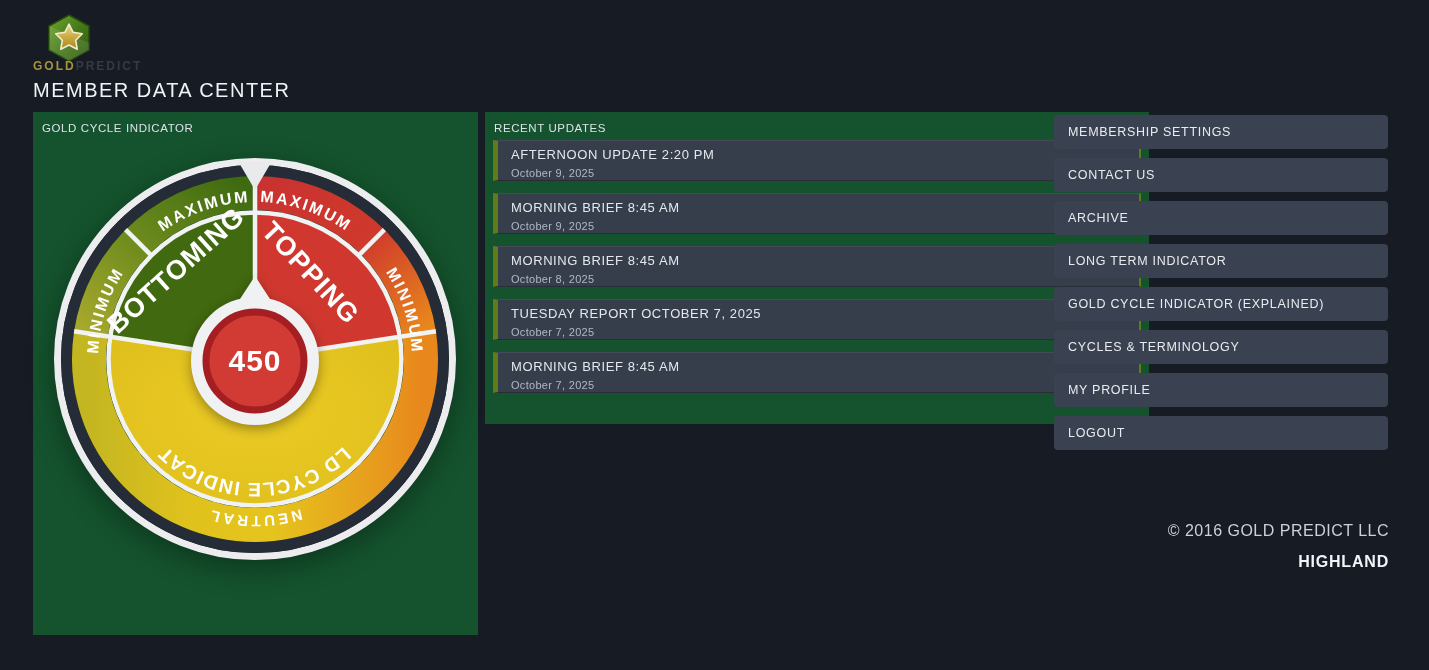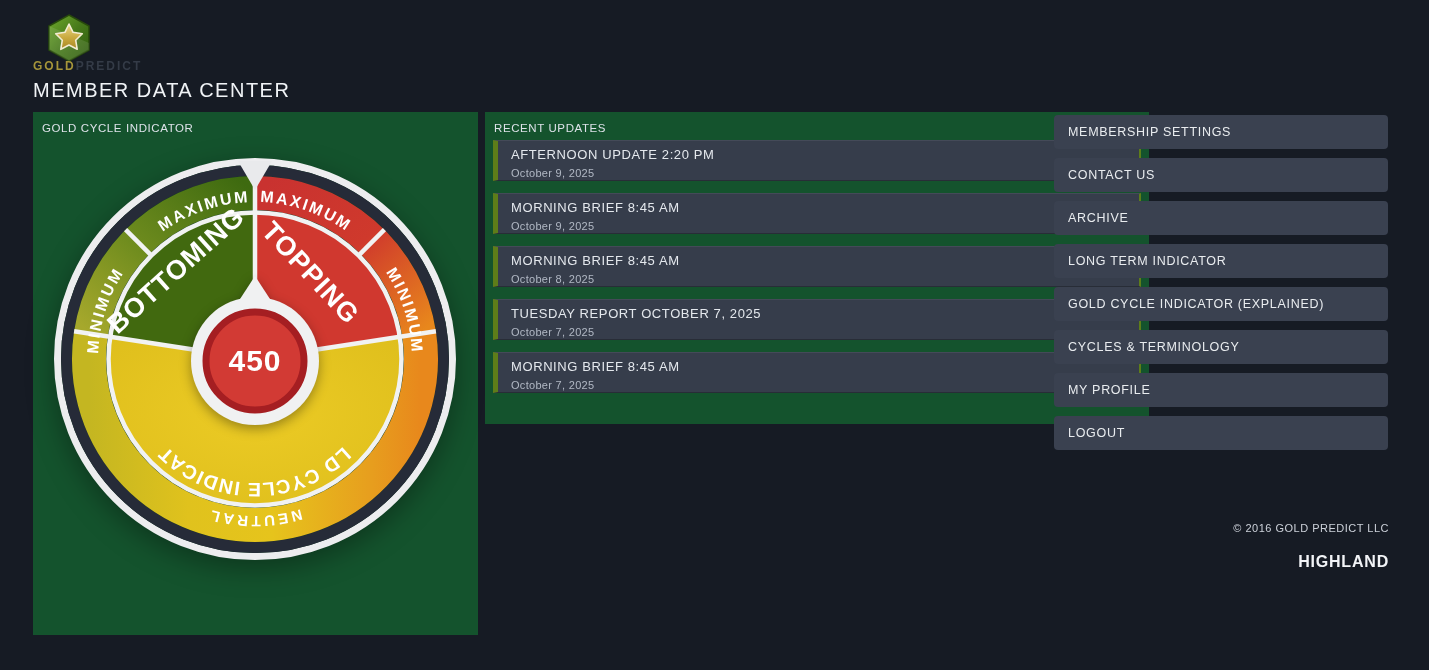--- a/index.html
+++ b/index.html
@@ -62,21 +62,21 @@
     display:block; height:34px; margin-bottom:9px;
     background:#3a4150; border-radius:4px;
     line-height:34px; padding-left:14px;
     font-size:12.5px; letter-spacing:.7px; color:#e9ecef;
     text-decoration:none; cursor:pointer;
   }
 
   
   .footer-copyright {
     position:absolute; right:40px; top:522px;
-    font-size:11px; letter-spacing:.5px; color:#ccd1d9; text-align:right;
+    font-size:16px; letter-spacing:.5px; color:#ccd1d9; text-align:right;
   }
   .footer-credit {
     position:absolute; right:40px; top:553px;
     font-size:16px; font-weight:bold; letter-spacing:.8px; color:#f2f4f7; text-align:right;
   }
 </style>
 </head>
 <body>
 
 <a style="display:block;">

